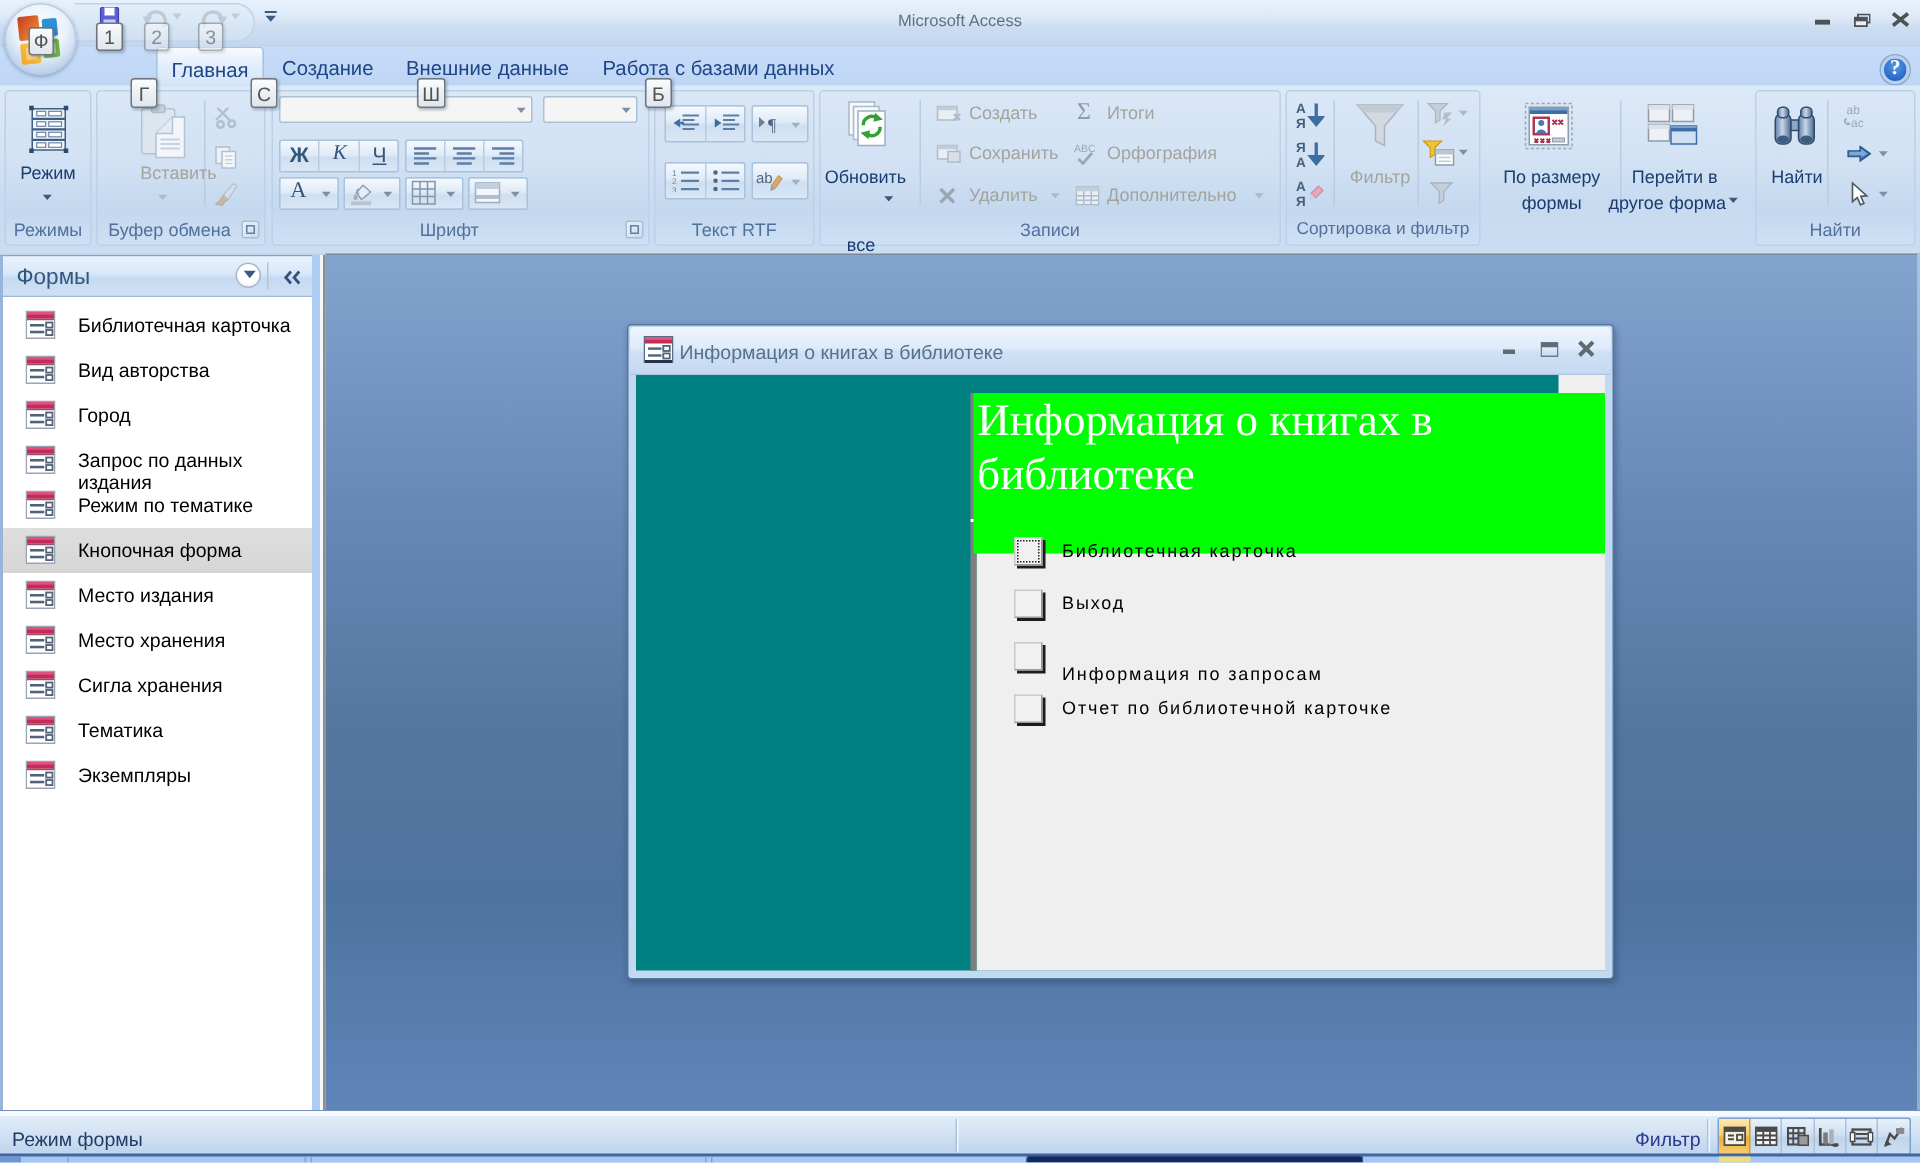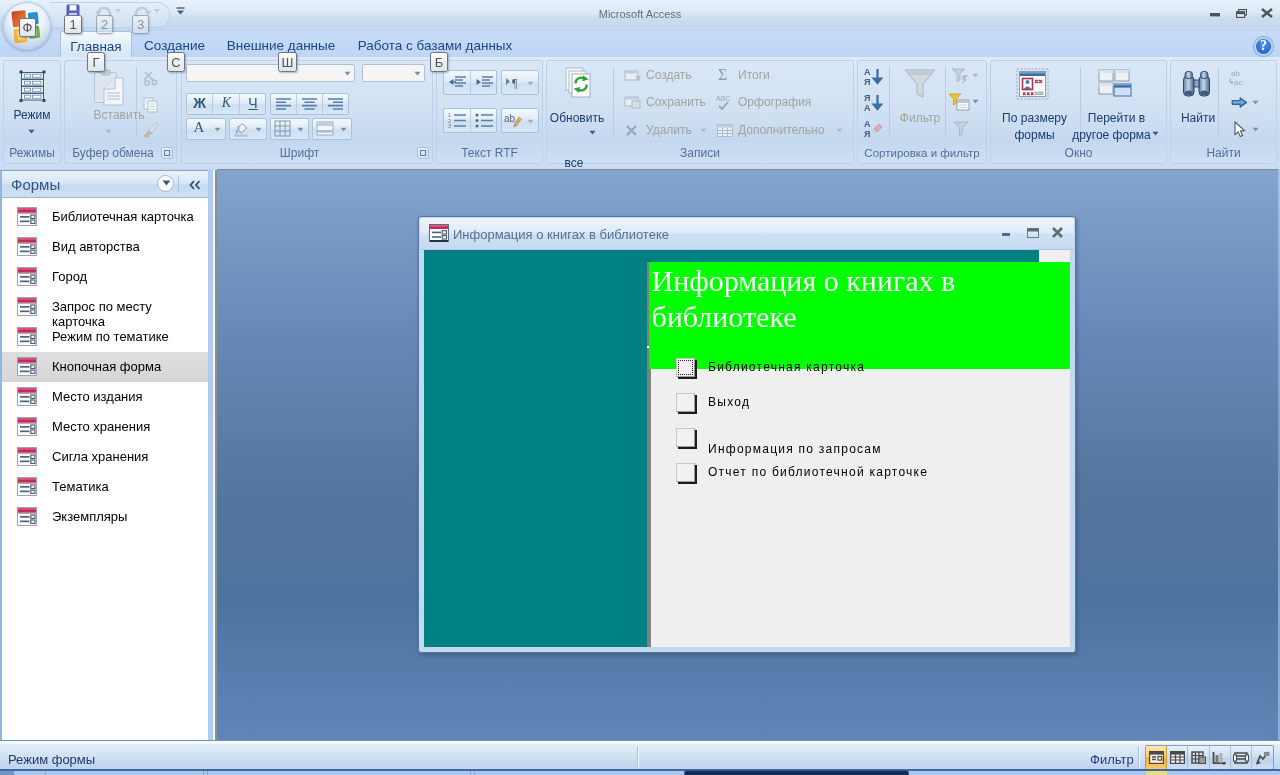--- a/index.html
+++ b/index.html
@@ -21,21 +21,21 @@
   box-shadow:0 1px 3px rgba(60,90,130,.45), inset 0 0 0 1px #B7CCE4; z-index:30; }
 
 
 #qat { position:absolute; left:50px; top:2px; width:120px; height:26px;
   background:linear-gradient(180deg,#E3EEF9,#CFE0F2); border-radius:0 13px 13px 0;
   border:1px solid #BED3EA; border-left:none; }
 
 
 #tabrow { position:absolute; left:0; top:31px; width:1280px; height:26px;
   background:linear-gradient(180deg,#C6DCF9,#BED5F4); }
-.tab { position:absolute; top:0; height:26px; font-size:13.5px; color:#1D4587; text-align:center; line-height:30px; }
+.tab { position:absolute; top:0; height:26px; font-size:13.5px; color:#1D4587; text-align:center; line-height:30px;margin-left:44px; }
 #tab-active { background:linear-gradient(180deg,#F6FAFE 0%,#E2EDFA 50%,#D5E5F7 100%);
   border:1px solid #A8C3E2; border-bottom:none; border-radius:3px 3px 0 0; }
 
 
 #ribbon { position:absolute; left:0; top:57px; width:1280px; height:112px;
   background:linear-gradient(180deg,#DCE9F8 0%,#D2E2F4 45%,#C7DAF0 70%,#CBDDF2 100%); }
 .group { position:absolute; top:3px; height:104px;
   background:linear-gradient(180deg,#D9E7F7 0%,#D1E1F3 50%,#C3D7EE 78%,#CEE0F4 100%);
   border:1px solid #BCD0E8; border-radius:3px; }
 .glabel { position:absolute; left:0; right:0; bottom:2px; height:15px; font-size:12px;
@@ -475,23 +475,20 @@
       <rect x="9" y="7" width="12" height="10" fill="#FBFCFD" stroke="#8E9BAA"></rect>
       <rect x="9" y="7" width="12" height="3" fill="#BBC6D2"></rect>
       <path d="M11 12 H19 M11 14.5 H19" stroke="#C3CCD6" stroke-width="1"></path>
     </svg>
     <svg class="abs" style="left:972px;top:42px" width="7" height="5" viewBox="0 0 7 5">
         <path d="M0.5 0.8 L6.5 0.8 L3.5 4.4 Z" fill="#7C8FA6"></path>
       </svg>
     <svg class="abs" style="left:952px;top:63px" width="18" height="17" viewBox="0 0 18 17">
       <path d="M2 2 L7.5 7.5 L7.5 15.5 L10.5 13.5 L10.5 7.5 L16 2 Z" fill="#C5CFDA" stroke="#ABB4BE" stroke-width="0.9"></path>
     </svg>
-    <div class="group" style="left:990px; width:177px;">
-        <div class="glabel">Окно</div>
-      </div>
     <div class="abs vsep" style="left:1080px;top:10px;height:70px;"></div>
     <svg class="abs" style="left:1016px;top:11px" width="33" height="32" viewBox="0 0 33 32">
       <g fill="none" stroke="#9FA6AD" stroke-width="1" stroke-dasharray="2 1.6">
         <rect x="1" y="1" width="31" height="30"></rect>
       </g>
       <rect x="3.5" y="3.5" width="26" height="25" fill="#FCFDFE" stroke="#8E9BAA"></rect>
       <rect x="4" y="4" width="25" height="4" fill="#3A6EA5"></rect>
       <rect x="4" y="4" width="25" height="1.6" fill="#7AA0C8"></rect>
       <rect x="6.5" y="10.5" width="10" height="11" fill="#FFFFFF" stroke="#B03050" stroke-width="1.6"></rect>
       <circle cx="11.5" cy="14" r="2" fill="#4A7AB5"></circle>
@@ -629,21 +626,21 @@
             <svg style="position:absolute;left:15px;top:5px" width="20" height="19" viewBox="0 0 20 19">
               <rect x="0.5" y="0.5" width="19" height="18" fill="#FFFFFF" stroke="#9AA5B1"></rect>
               <rect x="1" y="1" width="18" height="4.5" fill="#C42B59"></rect>
               <rect x="1" y="1" width="18" height="1.8" fill="#DD5280"></rect>
               <rect x="1" y="5.5" width="18" height="1" fill="#90536B"></rect>
               <rect x="3" y="9" width="9.5" height="1.7" fill="#51627C"></rect>
               <rect x="3" y="13.5" width="9.5" height="1.7" fill="#51627C"></rect>
               <rect x="13.8" y="8" width="4.2" height="3.4" fill="none" stroke="#51627C" stroke-width="1.2"></rect>
               <rect x="13.8" y="13" width="4.2" height="3.4" fill="none" stroke="#51627C" stroke-width="1.2"></rect>
             </svg>
-            <div class="txt">Запрос по месту карточка</div>
+            <div class="txt">Запрос по данных издания</div>
           </div>
           <div class="navitem" style="top:151px">
             <svg style="position:absolute;left:15px;top:5px" width="20" height="19" viewBox="0 0 20 19">
               <rect x="0.5" y="0.5" width="19" height="18" fill="#FFFFFF" stroke="#9AA5B1"></rect>
               <rect x="1" y="1" width="18" height="4.5" fill="#C42B59"></rect>
               <rect x="1" y="1" width="18" height="1.8" fill="#DD5280"></rect>
               <rect x="1" y="5.5" width="18" height="1" fill="#90536B"></rect>
               <rect x="3" y="9" width="9.5" height="1.7" fill="#51627C"></rect>
               <rect x="3" y="13.5" width="9.5" height="1.7" fill="#51627C"></rect>
               <rect x="13.8" y="8" width="4.2" height="3.4" fill="none" stroke="#51627C" stroke-width="1.2"></rect>

